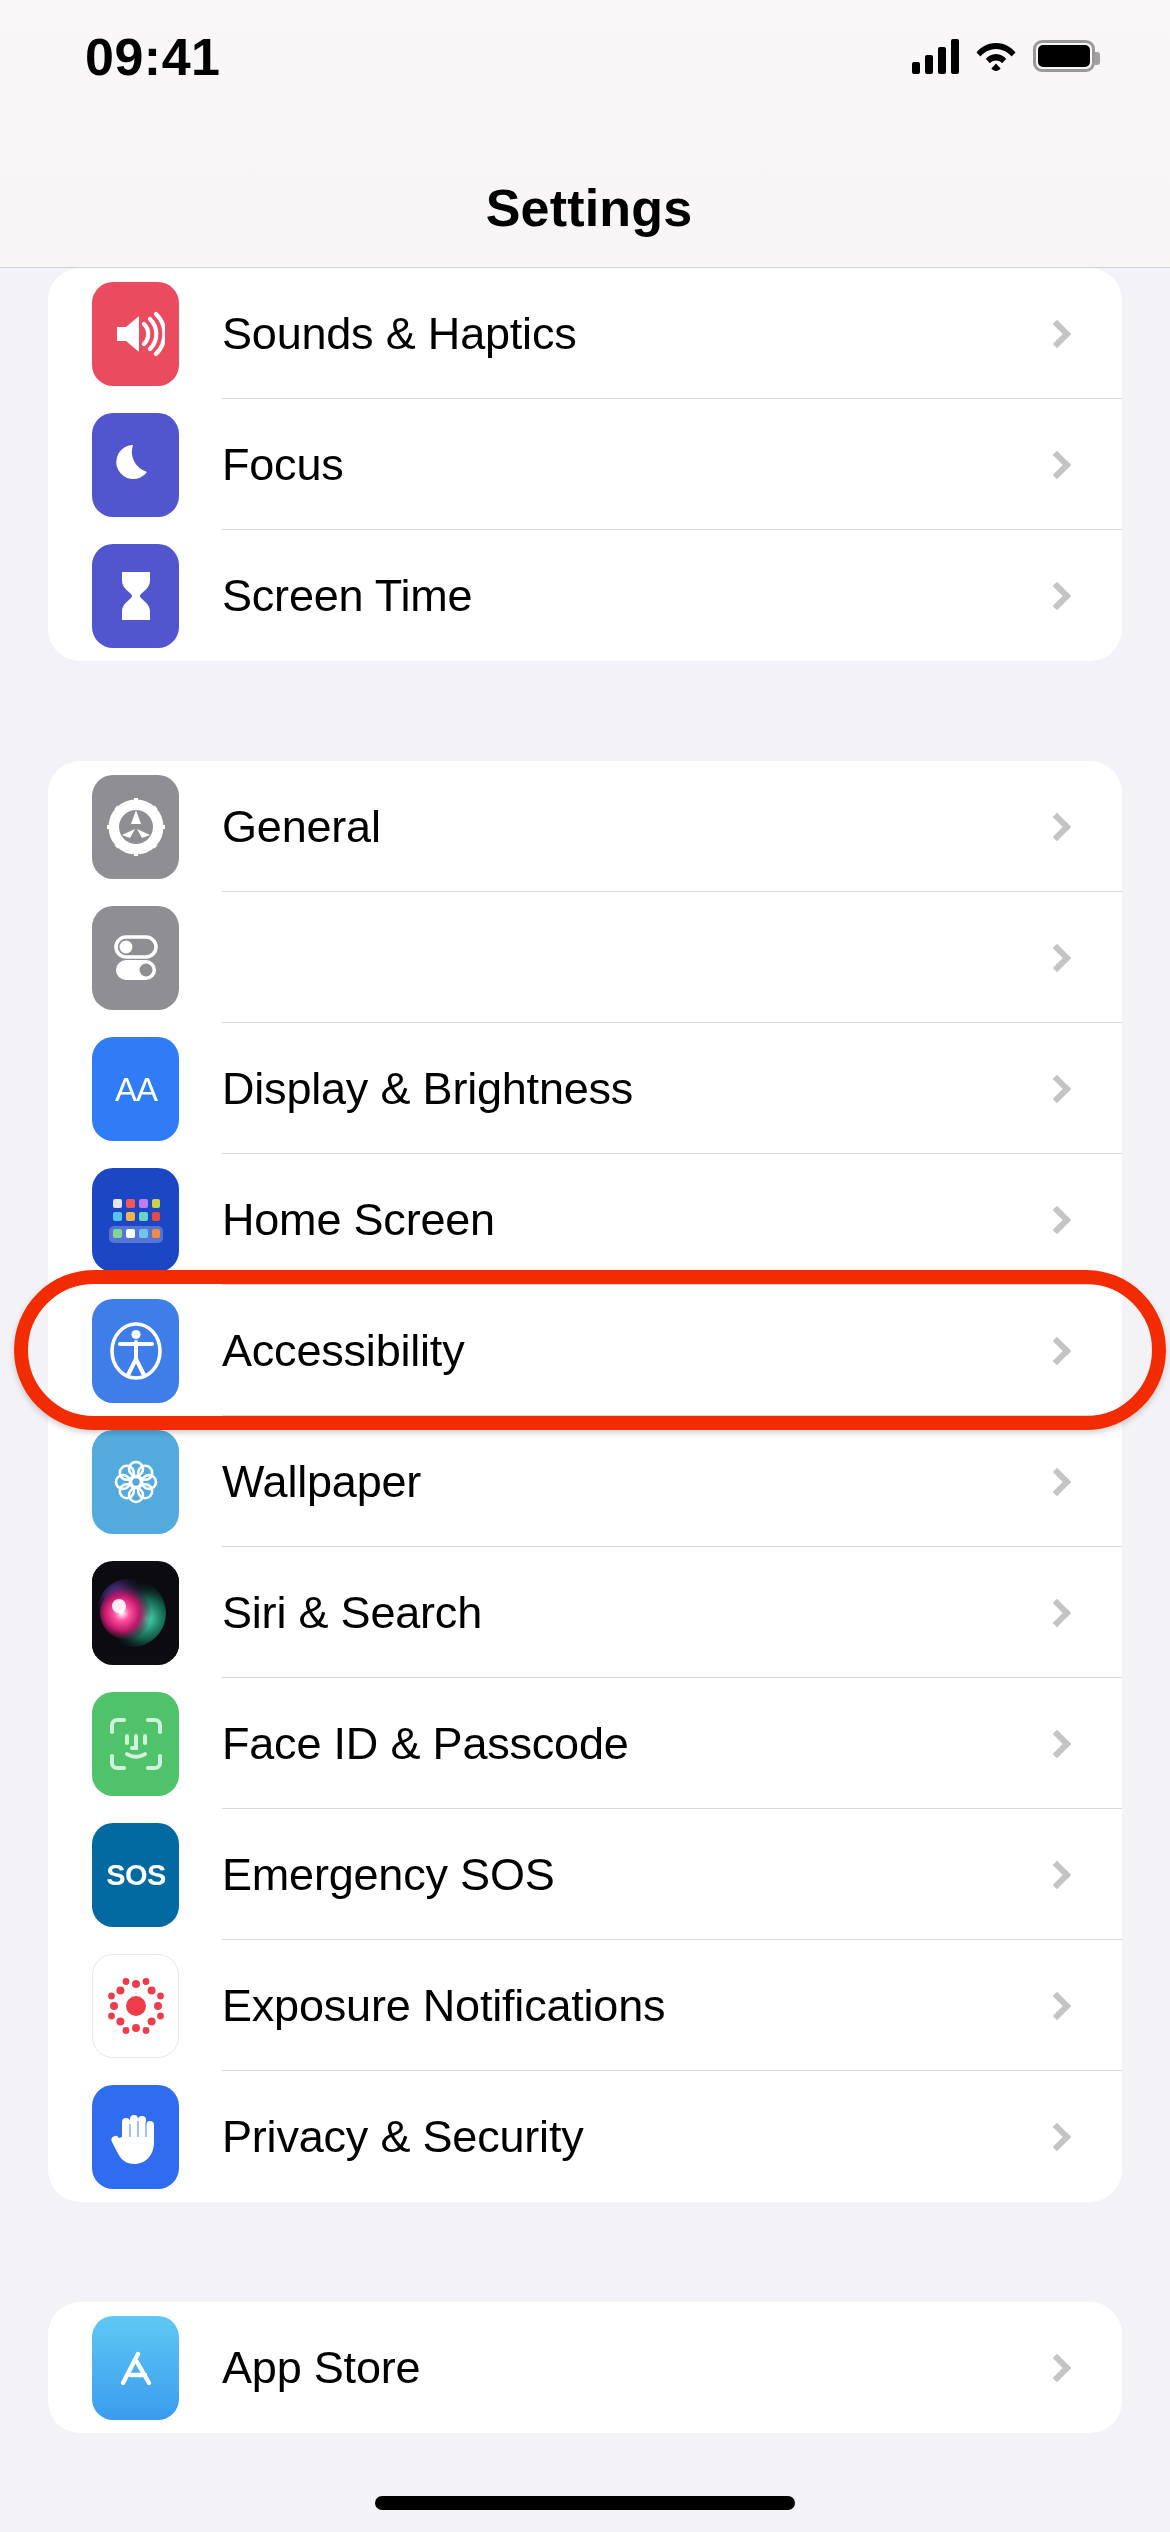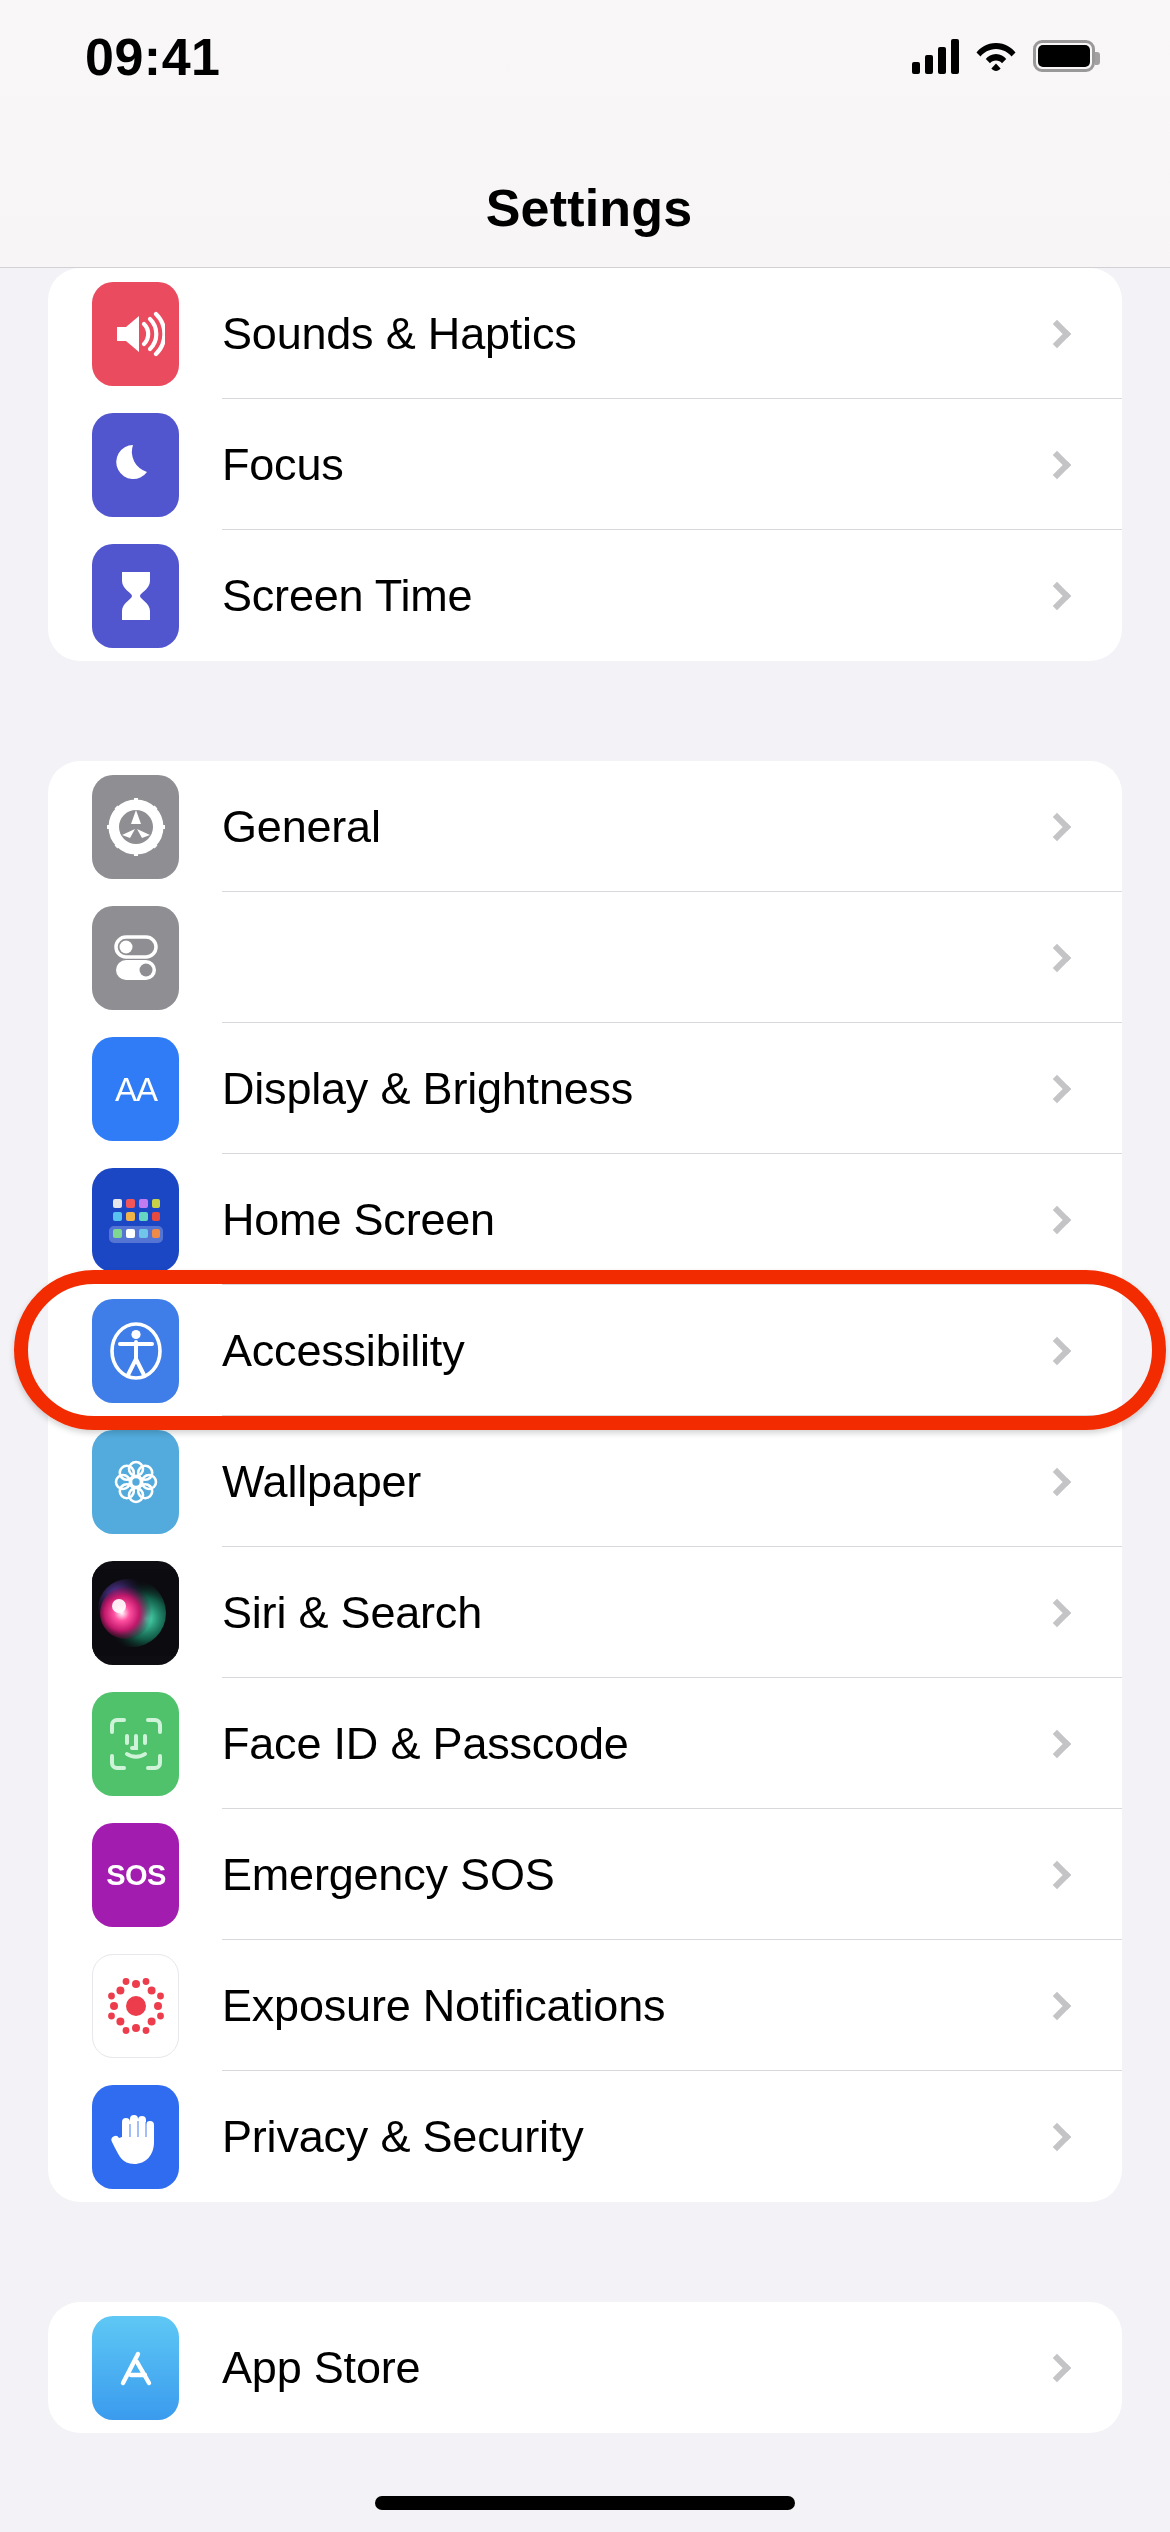--- a/index.html
+++ b/index.html
@@ -339,21 +339,21 @@
               <path d="M21 40 a12 8 0 0 0 18 0"></path>
             </g>
           </svg>
         </div>
         <div class="label">Face ID &amp; Passcode</div>
         <div class="chev"></div>
         <div class="divider"></div>
       </div>
 
       <div class="row">
-        <div class="icon" style="background:#a21caf">
+        <div class="icon" style="background:#0369a1">
           <svg width="82" height="40" viewBox="0 0 82 40">
             <text x="41" y="30" font-family="Liberation Sans, sans-serif" font-size="29" font-weight="bold" fill="#fff" text-anchor="middle" letter-spacing="-0.5">SOS</text>
           </svg>
         </div>
         <div class="label">Emergency SOS</div>
         <div class="chev"></div>
         <div class="divider"></div>
       </div>
 
       <div class="row">

